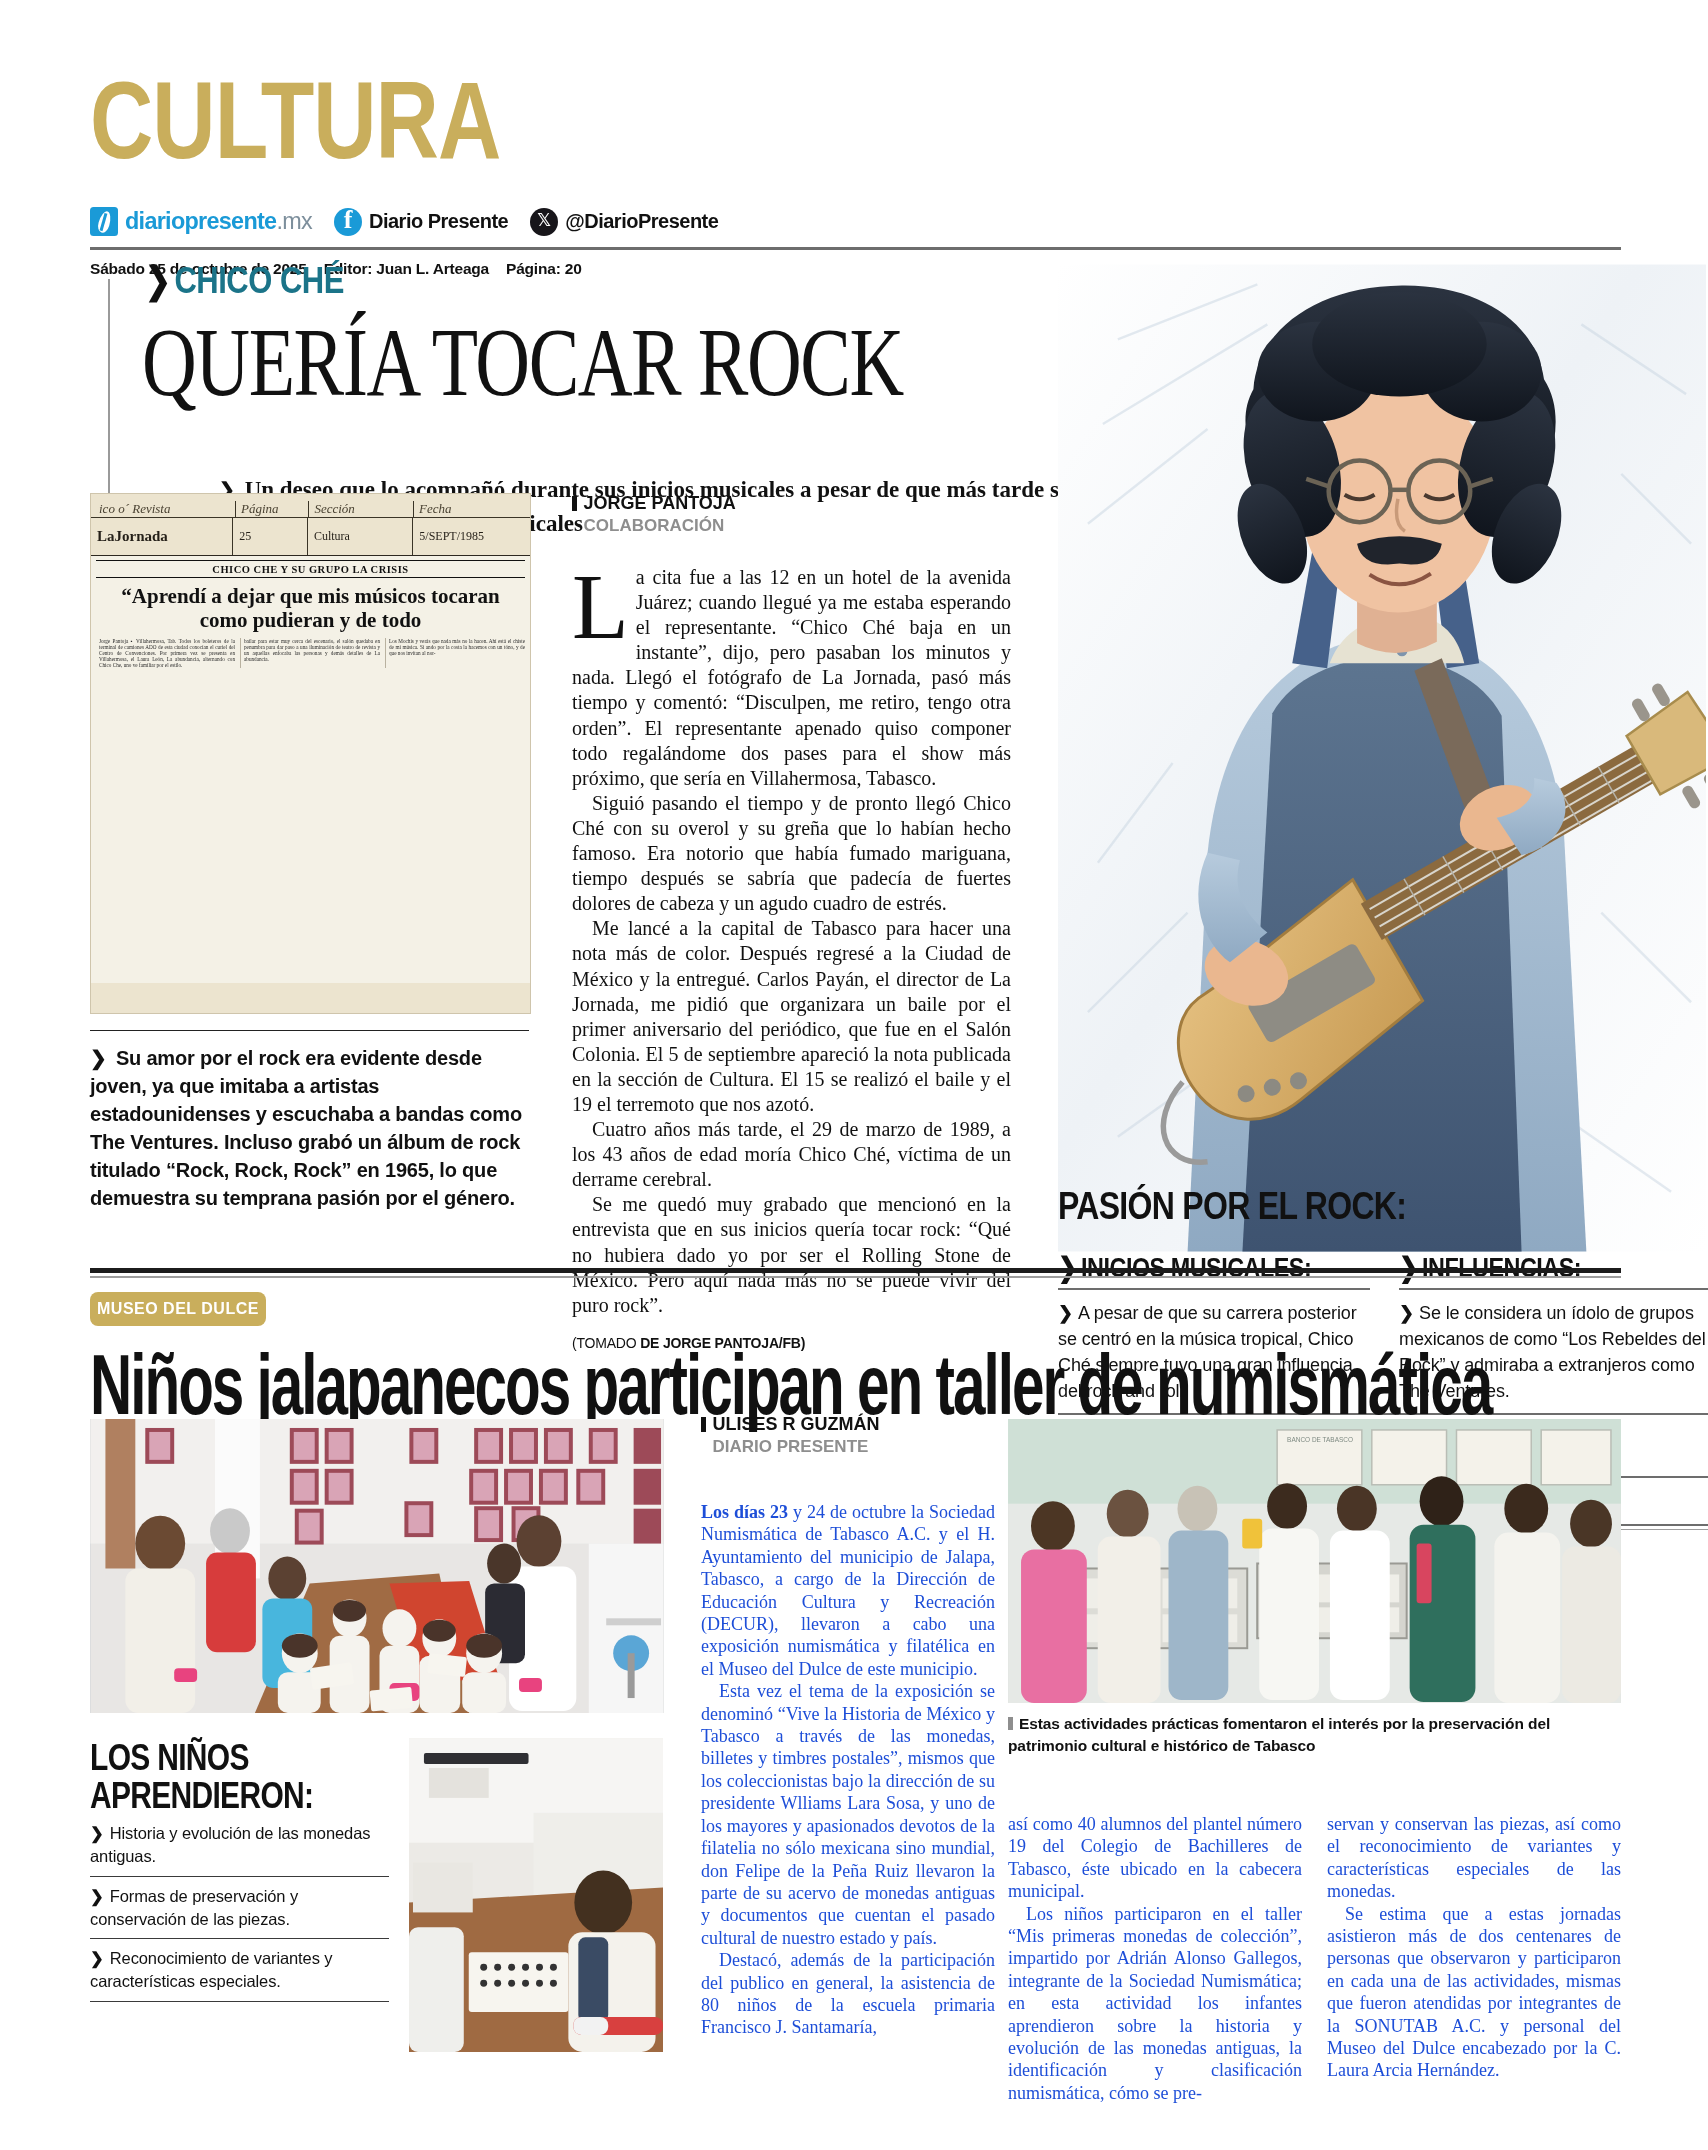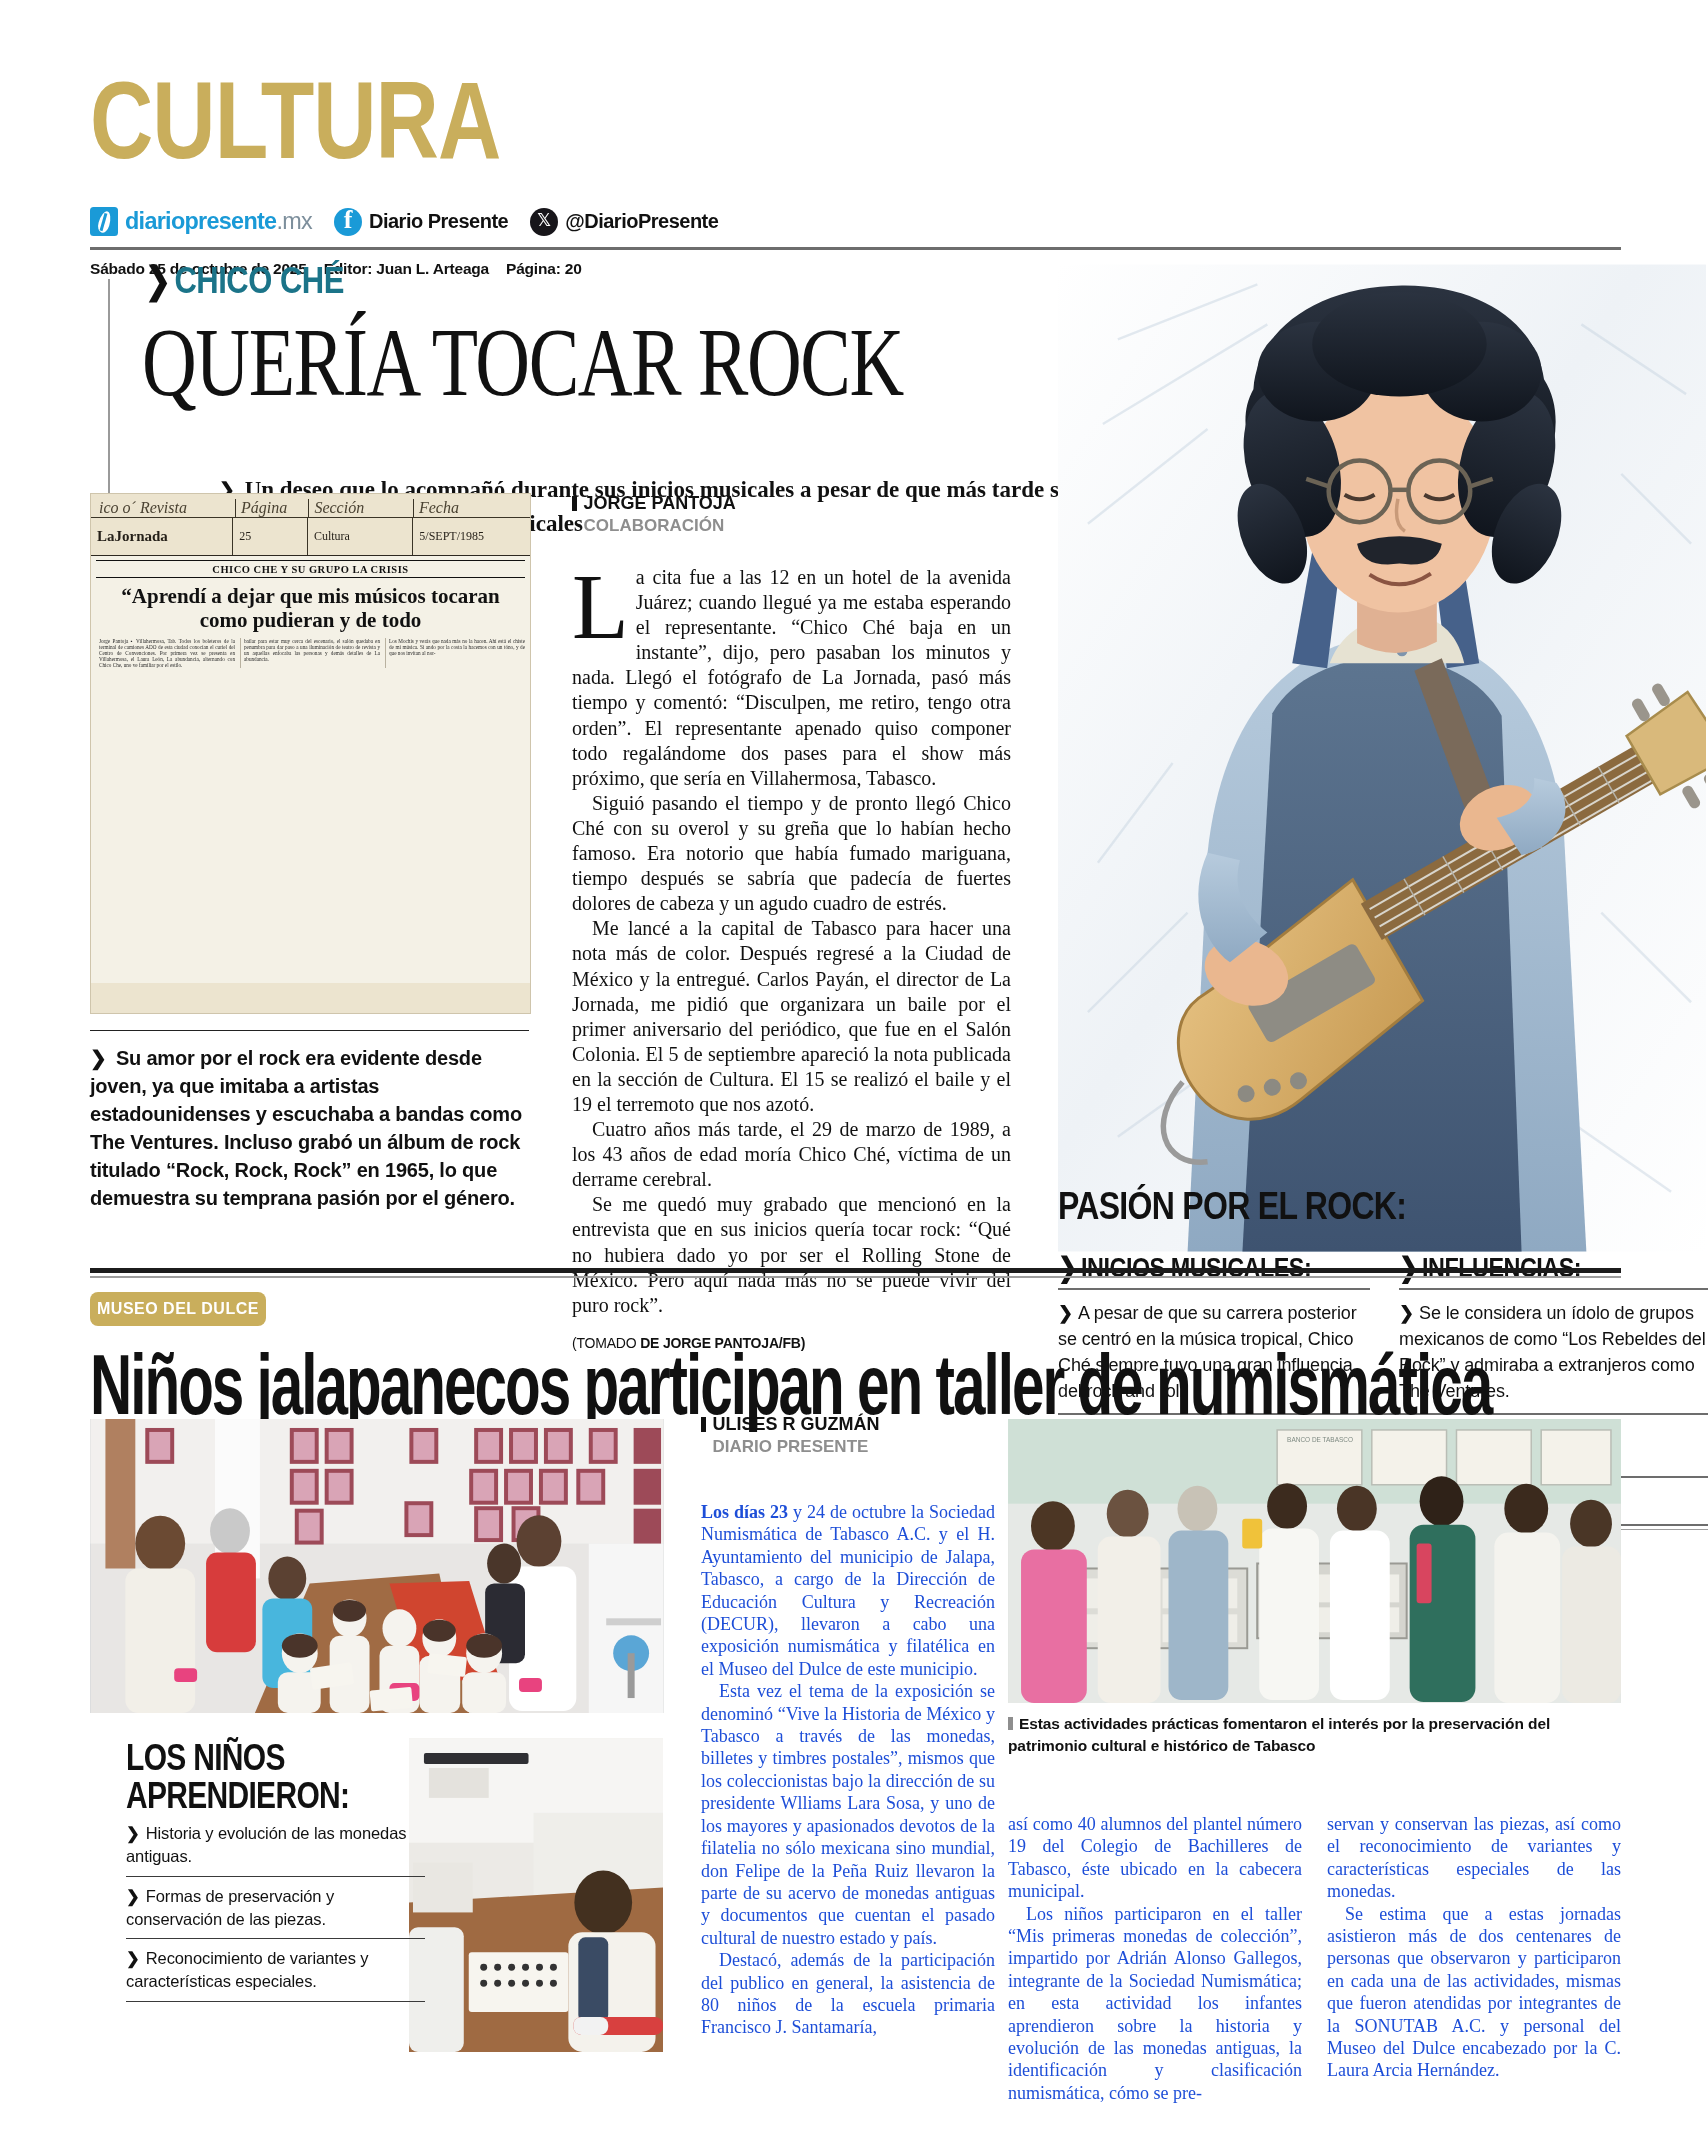--- a/index.html
+++ b/index.html
@@ -90,21 +90,21 @@
   }
 
   
   .clipping{
     position:absolute;left:0;top:234px;width:439px;height:519px;
     background:#ece4cf;border:0.5px solid #cfc5ac;overflow:hidden;
     font-family:"Liberation Serif",serif;
   }
   .clip-tablehdr{
     height:23px;border-bottom:1px solid #3a3426;display:flex;
-    font-size:16px;color:#4a4232;align-items:flex-end;padding-left:3px;
+    font-size:13px;color:#4a4232;align-items:flex-end;padding-left:3px;
   }
   .clip-tablehdr span{border-right:1px solid #3a3426;padding:0 5px;font-style:italic;}
   .clip-tablerow{
     height:37px;border-bottom:1.5px solid #2d2820;display:flex;align-items:center;
     font-size:12px;color:#241f18;
   }
   .clip-tablerow span{border-right:1px solid #3a3426;padding:0 6px;height:100%;
     display:flex;align-items:center;}
   .clip-body{background:#f4f1e6;height:419px;padding:4px 5px;position:relative;}
   .clip-subhead{
@@ -199,21 +199,21 @@
     white-space:nowrap;
   }
   .a2-grid{position:absolute;left:0;top:127px;width:1531px;}
 
   .photo{background:#cfd3d6;overflow:hidden;position:relative;}
 
   .ph1{position:absolute;left:0;top:0;width:574px;height:294px;}
   .ph2{position:absolute;left:319px;top:319px;width:254px;height:314px;}
   .ph3{position:absolute;left:918px;top:0;width:613px;height:284px;}
 
-  .niños-box{position:absolute;left:0;top:319px;width:299px;margin-left:36px;}
+  .niños-box{position:absolute;left:0;top:319px;width:299px;}
   .nb-h{
     font-size:30px;font-weight:bold;color:#111;letter-spacing:-0.7px;line-height:1.04;
     transform:scaleY(1.22);transform-origin:left top;margin-bottom:14px;
   }
   .nb-item{
     font-size:16.5px;line-height:1.38;color:#111;font-weight:500;letter-spacing:-0.1px;
     padding:8px 0 8px 0;border-bottom:1.5px solid #3a3a3a;
   }
   .nb-item .chev{font-weight:bold;margin-right:6px;}
 

